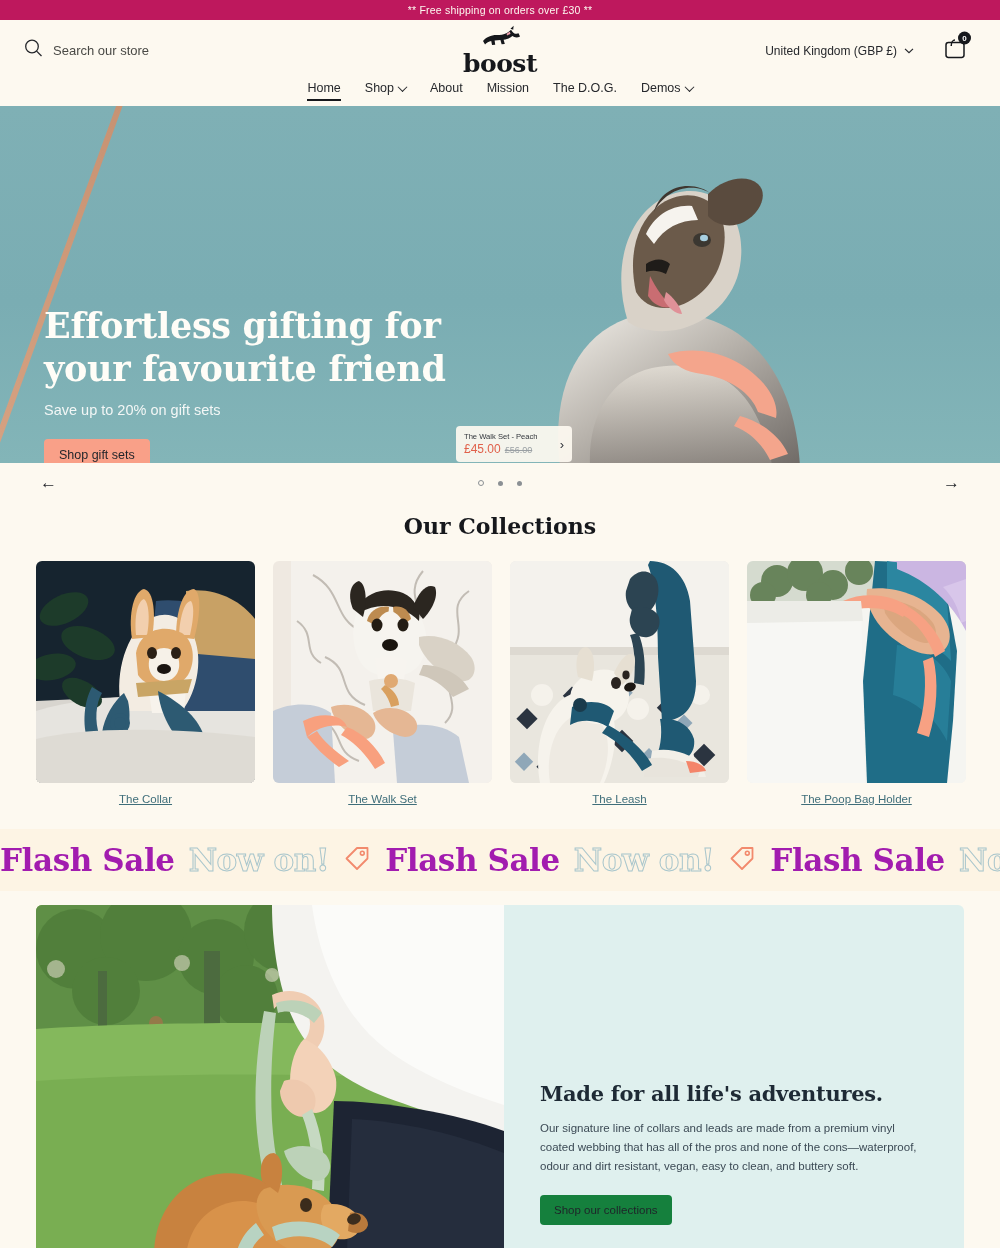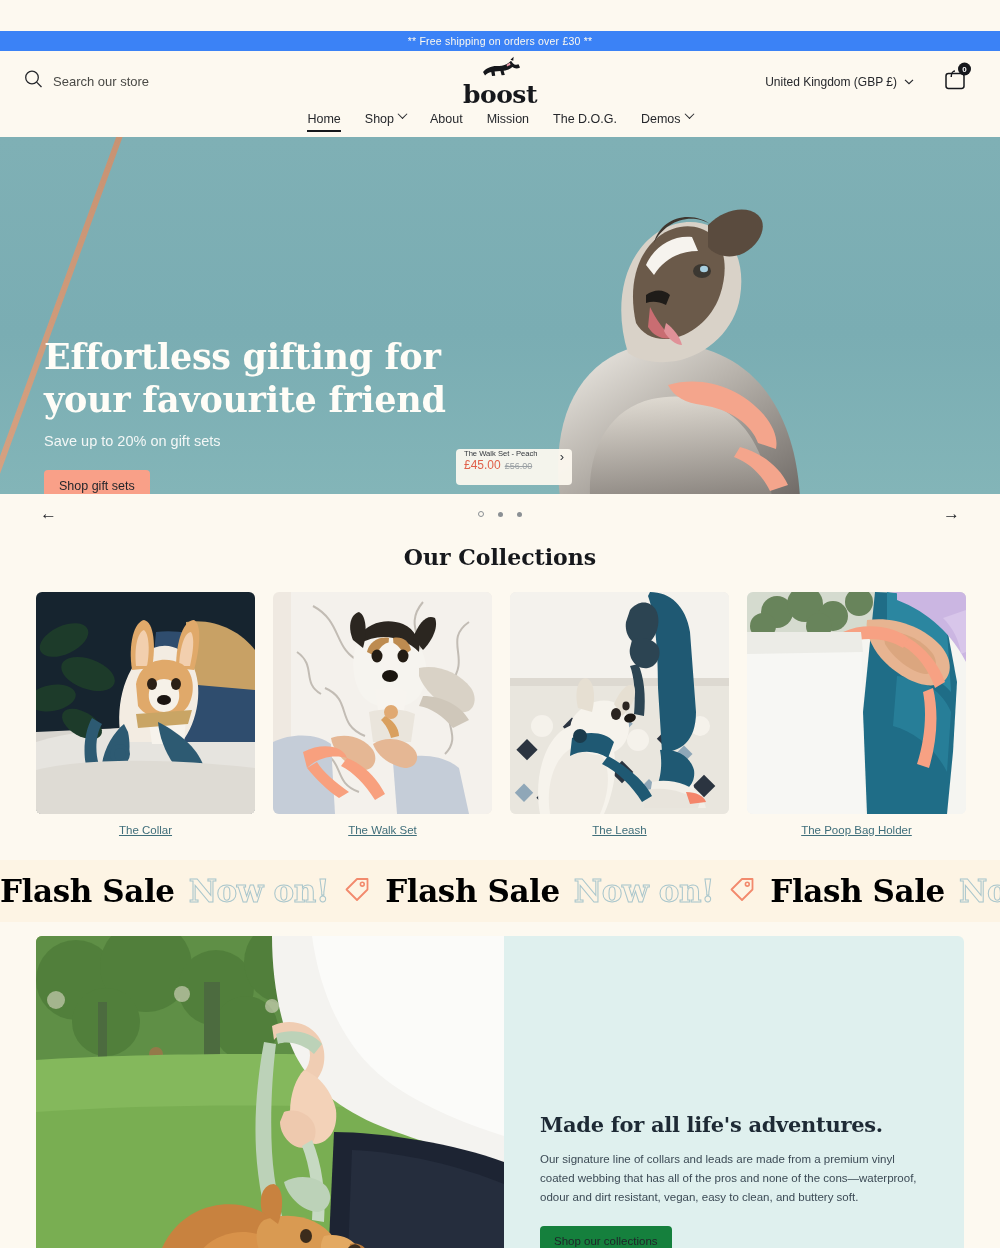--- a/index.html
+++ b/index.html
@@ -6,23 +6,23 @@
   html, body {
     width: 1000px; height: 1248px;
     background: #fdf9f0;
     font-family: "Liberation Sans", sans-serif;
     overflow: hidden;
   }
   body { position: relative; }
 
   
   .announce {
-    height: 20px; background: #3b82f6; color: #fdf9f0;
+    height: 20px; background: #be185d; color: #fdf9f0;
     display: flex; align-items: center; justify-content: center;
-    font-size: 10.5px; letter-spacing: .2px; margin-top: 31px;
+    font-size: 10.5px; letter-spacing: .2px;
   }
 
   
   .header { height: 60px; background: #fdf9f0; position: relative; }
   .search-group {
     position: absolute; left: 24px; top: 50%; transform: translateY(-50%);
     display: flex; align-items: center; gap: 10px; cursor: text;
   }
   .search-ph { font-size: 13px; color: #4a4a46; }
   .logo-wrap {
@@ -47,21 +47,21 @@
     font-weight: 700;
   }
 
   
   .nav {
     height: 26px; display: flex; align-items: flex-start; justify-content: center;
     gap: 24px; background: #fdf9f0; padding-top: 1px;
   }
   .nav-item {
     font-size: 12.5px; color: #26282c; cursor: pointer;
-    display: flex; align-items: flex-start; gap: 5px;
+    display: flex; align-items: center; gap: 5px;
     padding-bottom: 6px; position: relative;
   }
   .nav-item.active::after {
     content: ""; position: absolute; left: 0; right: 0; bottom: 0;
     height: 2px; background: #16181c;
   }
   .chev { display: inline-block; width: 7px; height: 7px;
     border-right: 1.3px solid #26282c; border-bottom: 1.3px solid #26282c;
     transform: rotate(45deg) translate(-1px,-1px); }
 
@@ -80,23 +80,23 @@
   .hero-title {
     font-family: "DejaVu Serif", serif; font-weight: 700; color: #fffdf7;
     font-size: 35px; line-height: 1.23; letter-spacing: -0.3px;
   }
   .hero-sub { margin-top: 12px; font-size: 14.5px; color: #f3f7f6; }
   .btn-coral {
     display: inline-block; margin-top: 21px; background: #f9a088; color: #1f2329;
     font-size: 12.5px; padding: 9px 15px; border-radius: 4px; border: none; cursor: pointer;
   }
   .hotspot {
-    position: absolute; left: 456px; top: 312px; width: 116px; height: 36px;
+    position: absolute; left: 456px; top: 320px; width: 116px; height: 36px;
     background: rgba(253,249,240,.93); border-radius: 4px;
-    display: flex; align-items: flex-start; padding: 0 8px; gap: 4px; cursor: pointer;
+    display: flex; align-items: center; padding: 0 8px; gap: 4px; cursor: pointer;
   }
   .hs-name { font-size: 7.6px; color: #30343a; line-height: 1.2; white-space: nowrap; }
   .hs-price { font-size: 12px; color: #e0604a; }
   .hs-was { font-size: 9px; color: #9aa0a4; text-decoration: line-through; margin-left: 4px; }
   .hs-arrow { margin-left: auto; font-size: 13px; color: #30343a; }
 
   
   .carousel-bar { position: relative; height: 40px; background: #fdf9f0; }
   .car-arrow { position: absolute; top: 50%; transform: translateY(-50%);
     font-size: 17px; color: #26282c; cursor: pointer; }
@@ -122,21 +122,21 @@
   }
 
   
   .marquee {
     height: 62px; margin-top: 24px; background: #fdf4e4;
     display: flex; align-items: center; overflow: hidden; white-space: nowrap;
   }
   .mq-unit { display: flex; align-items: center; gap: 14px; padding-right: 14px; }
   .mq-solid {
     font-family: "DejaVu Serif", serif; font-weight: 700; font-size: 31px;
-    color: #000000; letter-spacing: -.4px;
+    color: #a21caf; letter-spacing: -.4px;
   }
   .mq-hollow {
     font-family: "DejaVu Serif", serif; font-weight: 700; font-size: 31px;
     color: transparent; -webkit-text-stroke: 1px #a9c6cc; letter-spacing: -.4px;
   }
   .tag-ico { flex: none; }
 
   
   .feature { position: relative; height: 372px; margin-top: 14px; }
   .feat-photo {

